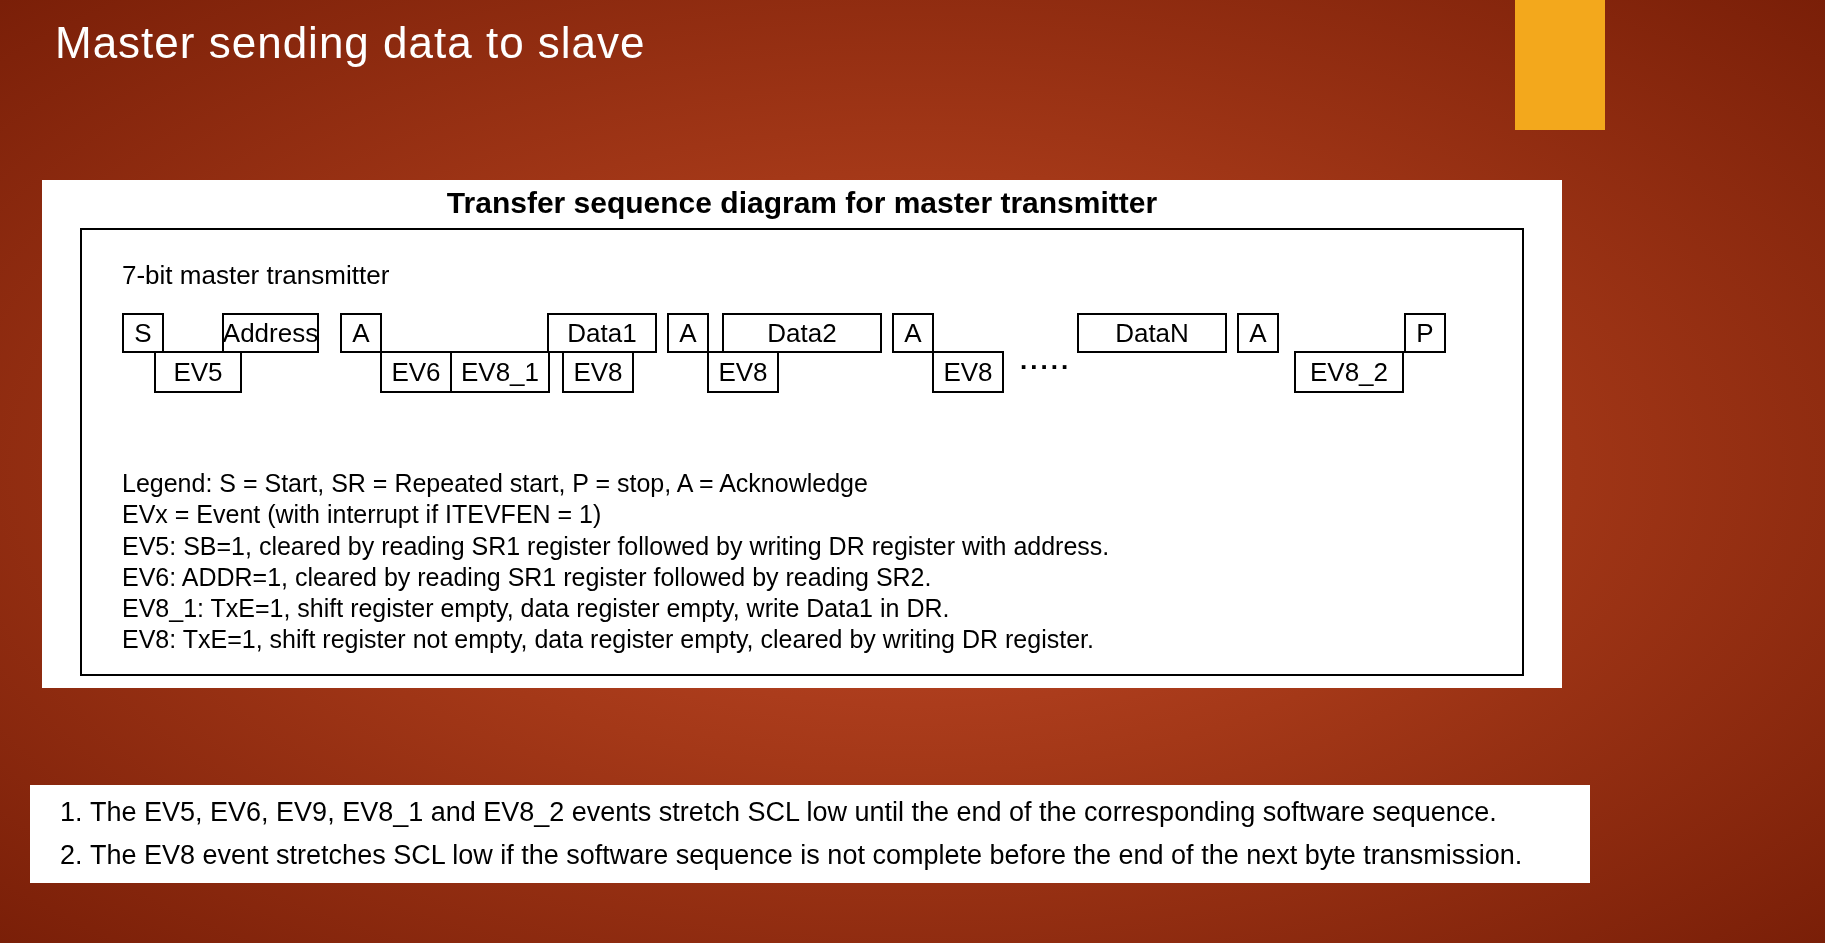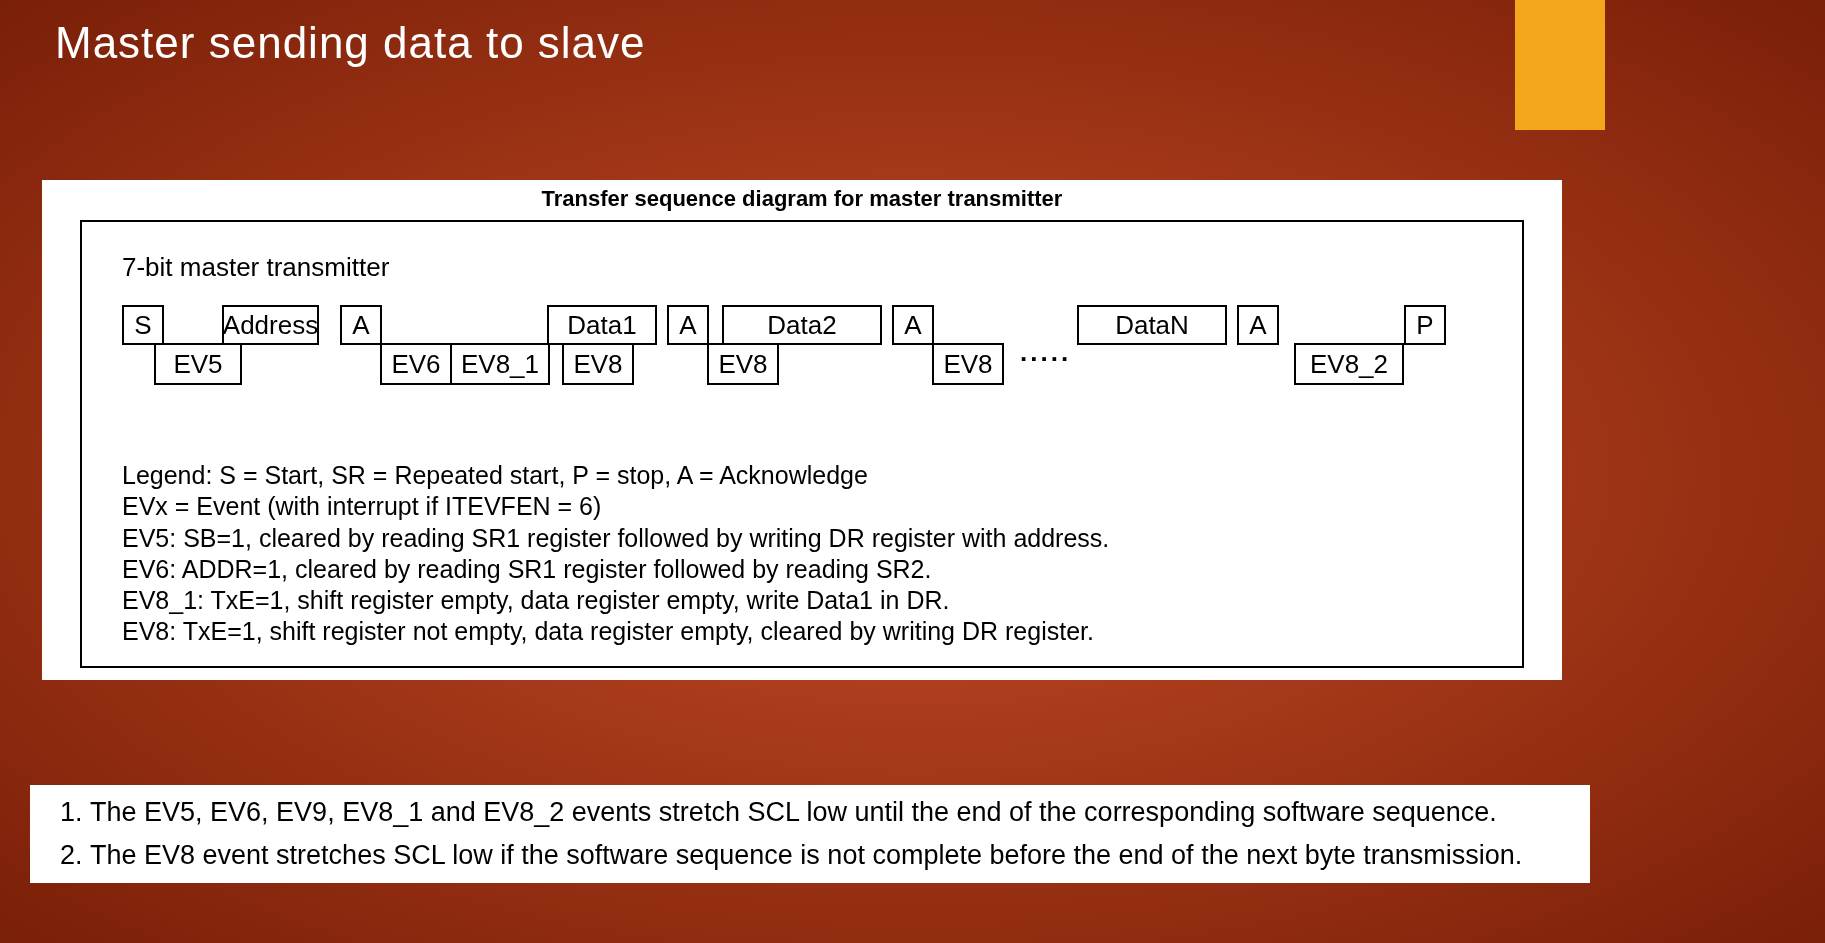--- a/index.html
+++ b/index.html
@@ -33,21 +33,21 @@
     position: absolute;
     top: 180px;
     left: 42px;
     width: 1520px;
     background: #fff;
     padding: 0 0 12px 0;
   }
   .diagram-title {
     text-align: center;
     font-weight: 700;
-    font-size: 22px;
+    font-size: 30px;
     padding: 6px 0 8px 0;
     font-family: Arial, sans-serif;
     color: #000;
   }
   .diagram-frame {
     margin: 0 38px;
     border: 2px solid #000;
     padding: 30px 20px 18px 40px;
   }
   .subhead {
@@ -141,21 +141,21 @@
       <div class="bot-box" style="left:440px;width:72px">EV8</div>
       <div class="bot-box" style="left:585px;width:72px">EV8</div>
       <div class="bot-box" style="left:810px;width:72px">EV8</div>
       <div class="bot-box" style="left:1172px;width:110px">EV8_2</div>
 
       <div class="dots" style="left:898px">.....</div>
     </div>
 
     <div class="legend">
       <div>Legend: S = Start, SR = Repeated start, P = stop, A = Acknowledge</div>
-      <div>EVx = Event (with interrupt if ITEVFEN = 6)</div>
+      <div>EVx = Event (with interrupt if ITEVFEN = 1)</div>
       <div>EV5: SB=1, cleared by reading SR1 register followed by writing DR register with address.</div>
       <div>EV6: ADDR=1, cleared by reading SR1 register followed by reading SR2.</div>
       <div>EV8_1: TxE=1, shift register empty, data register empty, write Data1 in DR.</div>
       <div>EV8: TxE=1, shift register not empty, data register empty, cleared by writing DR register.</div>
     </div>
   </div>
 </div>
 
 <div class="notes-panel">
   <ol>

